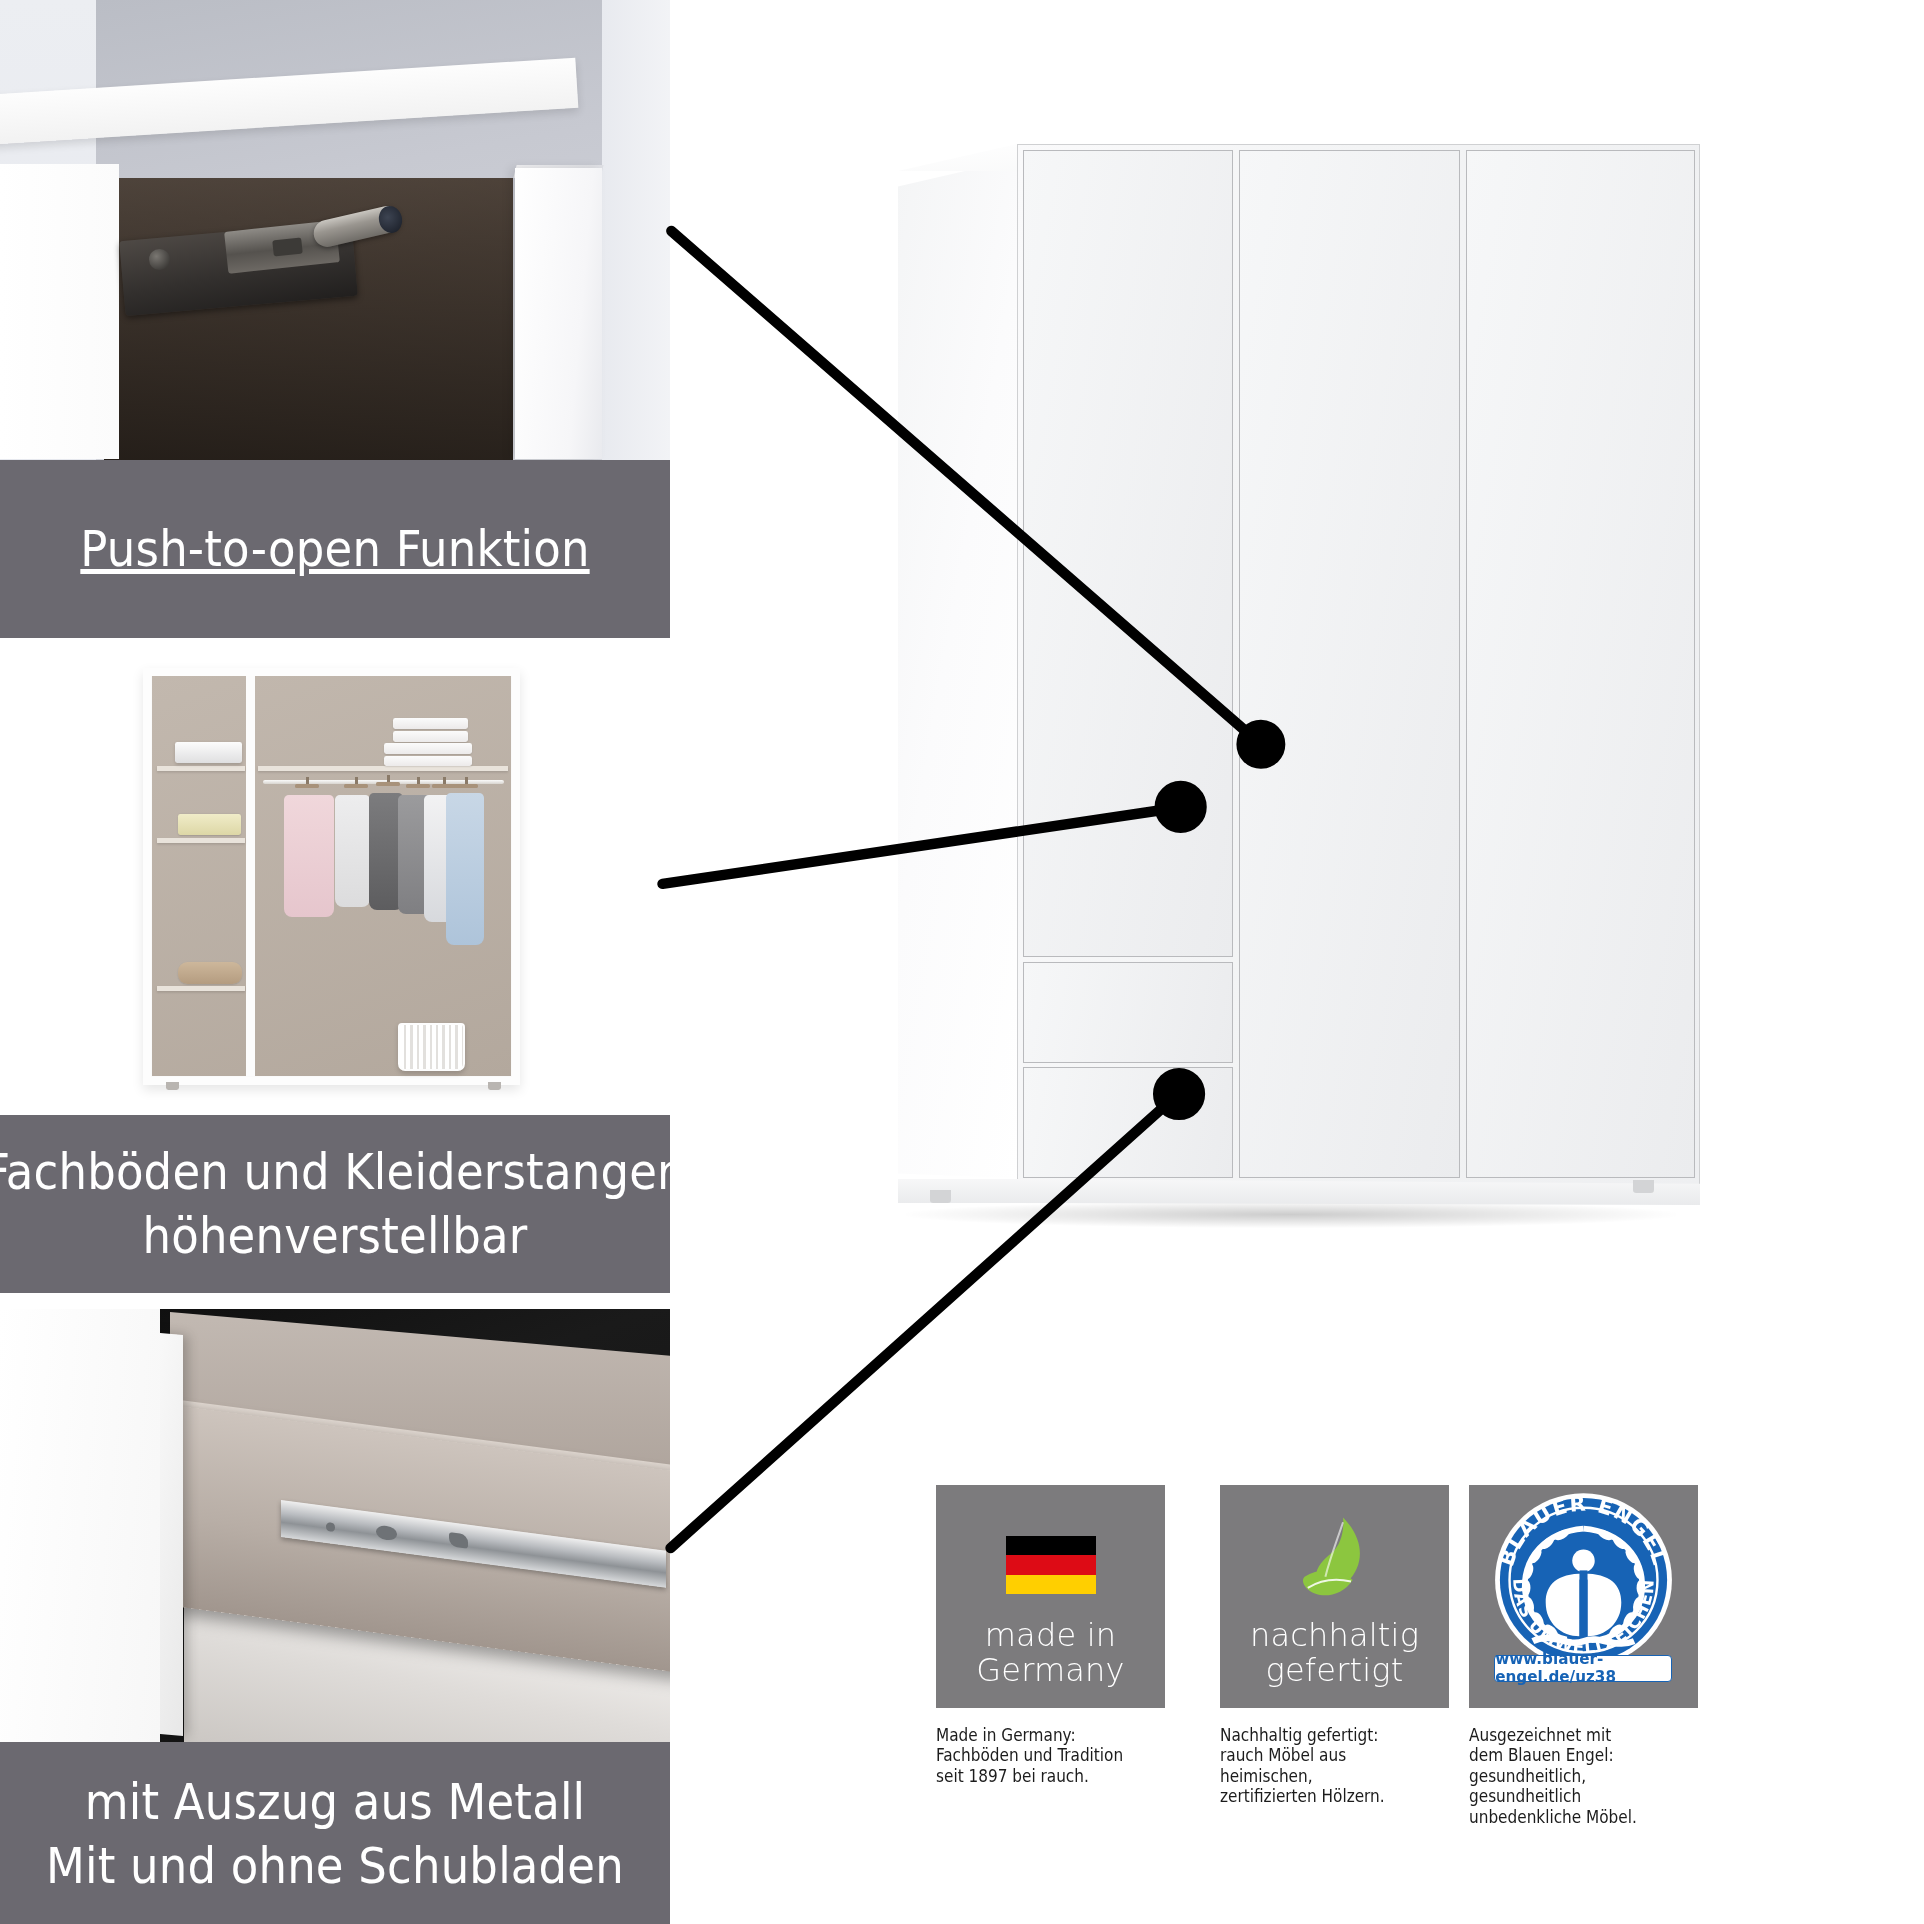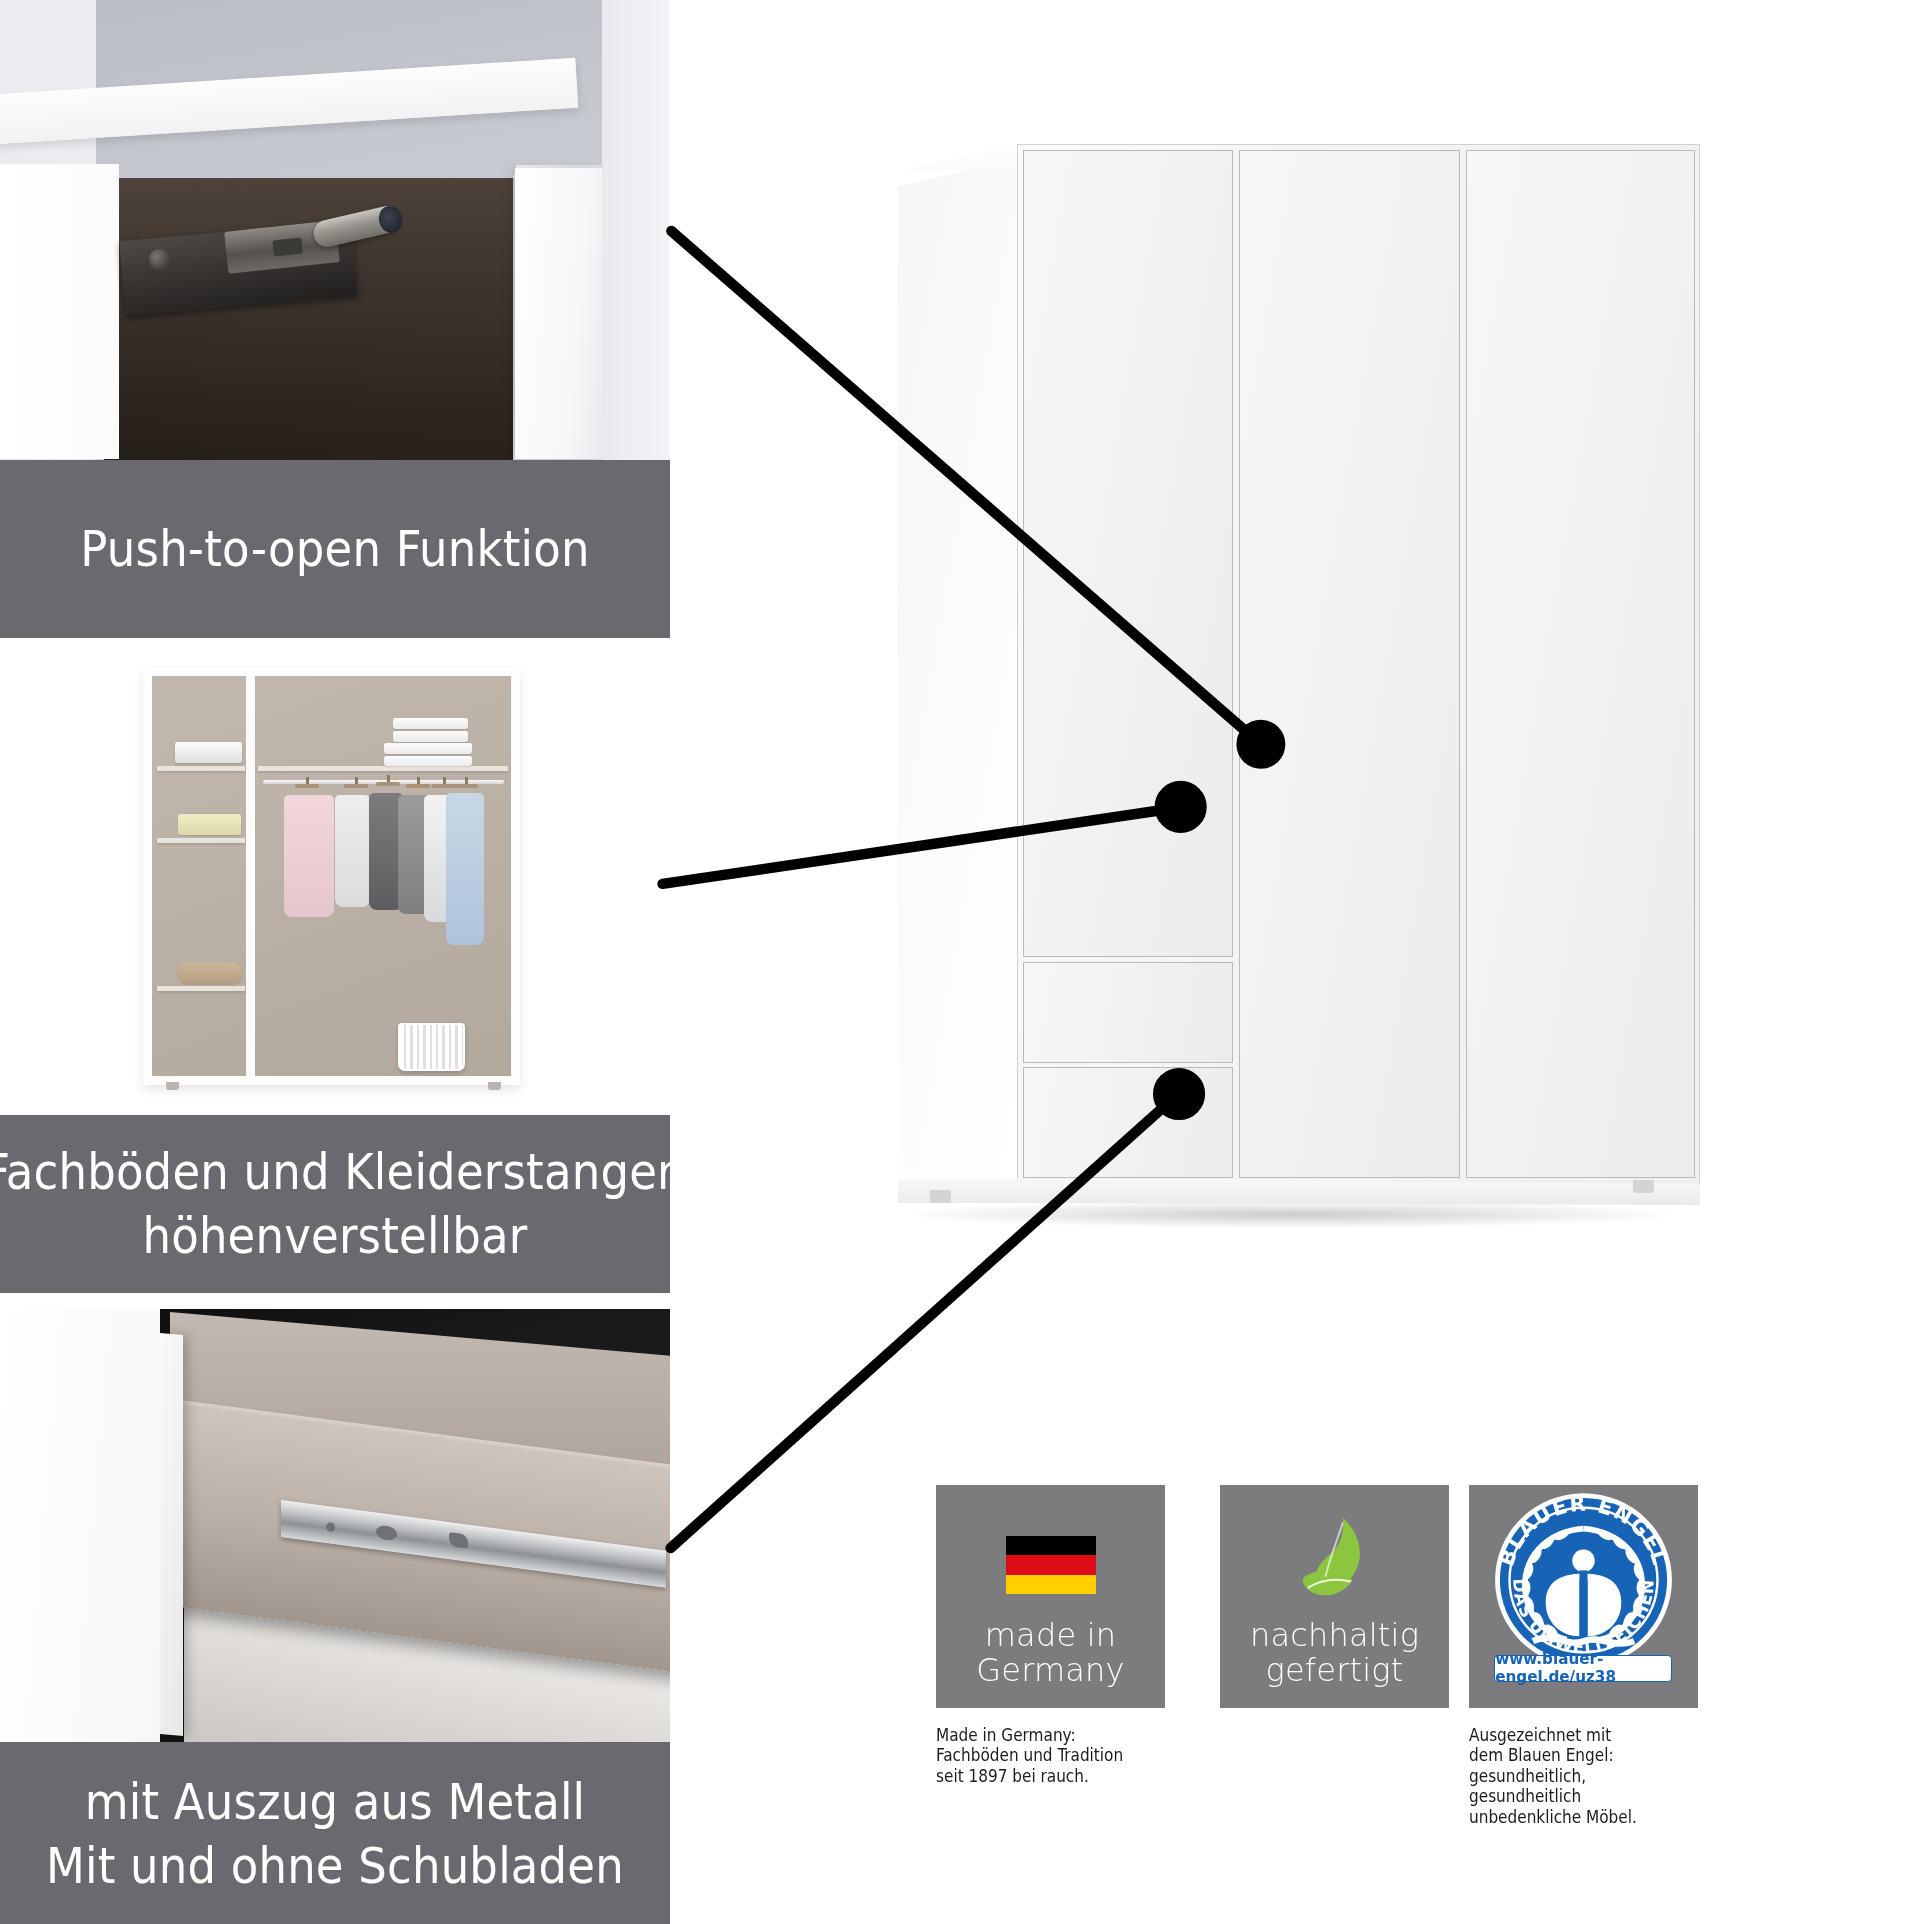--- a/index.html
+++ b/index.html
@@ -184,21 +184,21 @@
     <div class="p1-doorR"></div>
     <div class="p1-topboard"></div>
     <div class="p1-hinge-body"></div>
     <div class="p1-pivot"></div>
     <div class="p1-hinge-plate"></div>
     <div class="p1-hinge-slot"></div>
     <div class="p1-plunger"></div>
     <div class="p1-plunger-tip"></div>
   </div>
 
-  <div class="caption" style="top:460px;height:178px;">
+  <div class="caption" style="top:460px;height:178px;text-decoration:underline;">
     <span>Push-to-open Funktion</span>
   </div>
 
   <div class="tile photo2">
     <div class="w2">
       <div class="w2-carcass"></div>
       <div class="w2-back"></div>
       <div class="w2-divider"></div>
 
       <div class="w2-sh" style="left:14.4px;top:98px;width:88px;"></div>
@@ -352,20 +352,26 @@
               <path d="M22 78 C40 66 66 68 82 82 C68 104 40 106 26 94 C20 88 18 82 22 78 Z" fill="#8cc63f"></path>
               <path d="M26 92 C42 82 62 80 80 84" stroke="#ffffff" stroke-width="2.5" fill="none" opacity="0.85"></path>
               <path d="M70 10 C62 34 54 54 48 78" stroke="#ffffff" stroke-width="2.5" fill="none" opacity="0.6"></path>
             </svg>
           </div>
         </div>
         <div class="badge-label">
           <span>nachhaltig</span>
           <span>gefertigt</span>
         </div>
+      </div>
+      <div class="badge-text">
+        <span>Nachhaltig gefertigt:</span>
+        <span>rauch Möbel aus</span>
+        <span>heimischen,</span>
+        <span>zertifizierten Hölzern.</span>
       </div>
     </div>
 
     <div class="badge-col" style="left:533px;">
       <div class="badge-box" style="padding-top:4.8px;justify-content:flex-start;">
         <div class="be-wrap">
           <svg viewBox="0 0 250 250" width="201" height="201">
             <ellipse cx="125" cy="112" rx="110" ry="108" fill="#ffffff"></ellipse>
             <ellipse cx="125" cy="112" rx="104" ry="102" fill="#1763b5"></ellipse>
             <ellipse cx="125" cy="112" rx="92" ry="90" fill="none" stroke="#ffffff" stroke-width="3"></ellipse>

